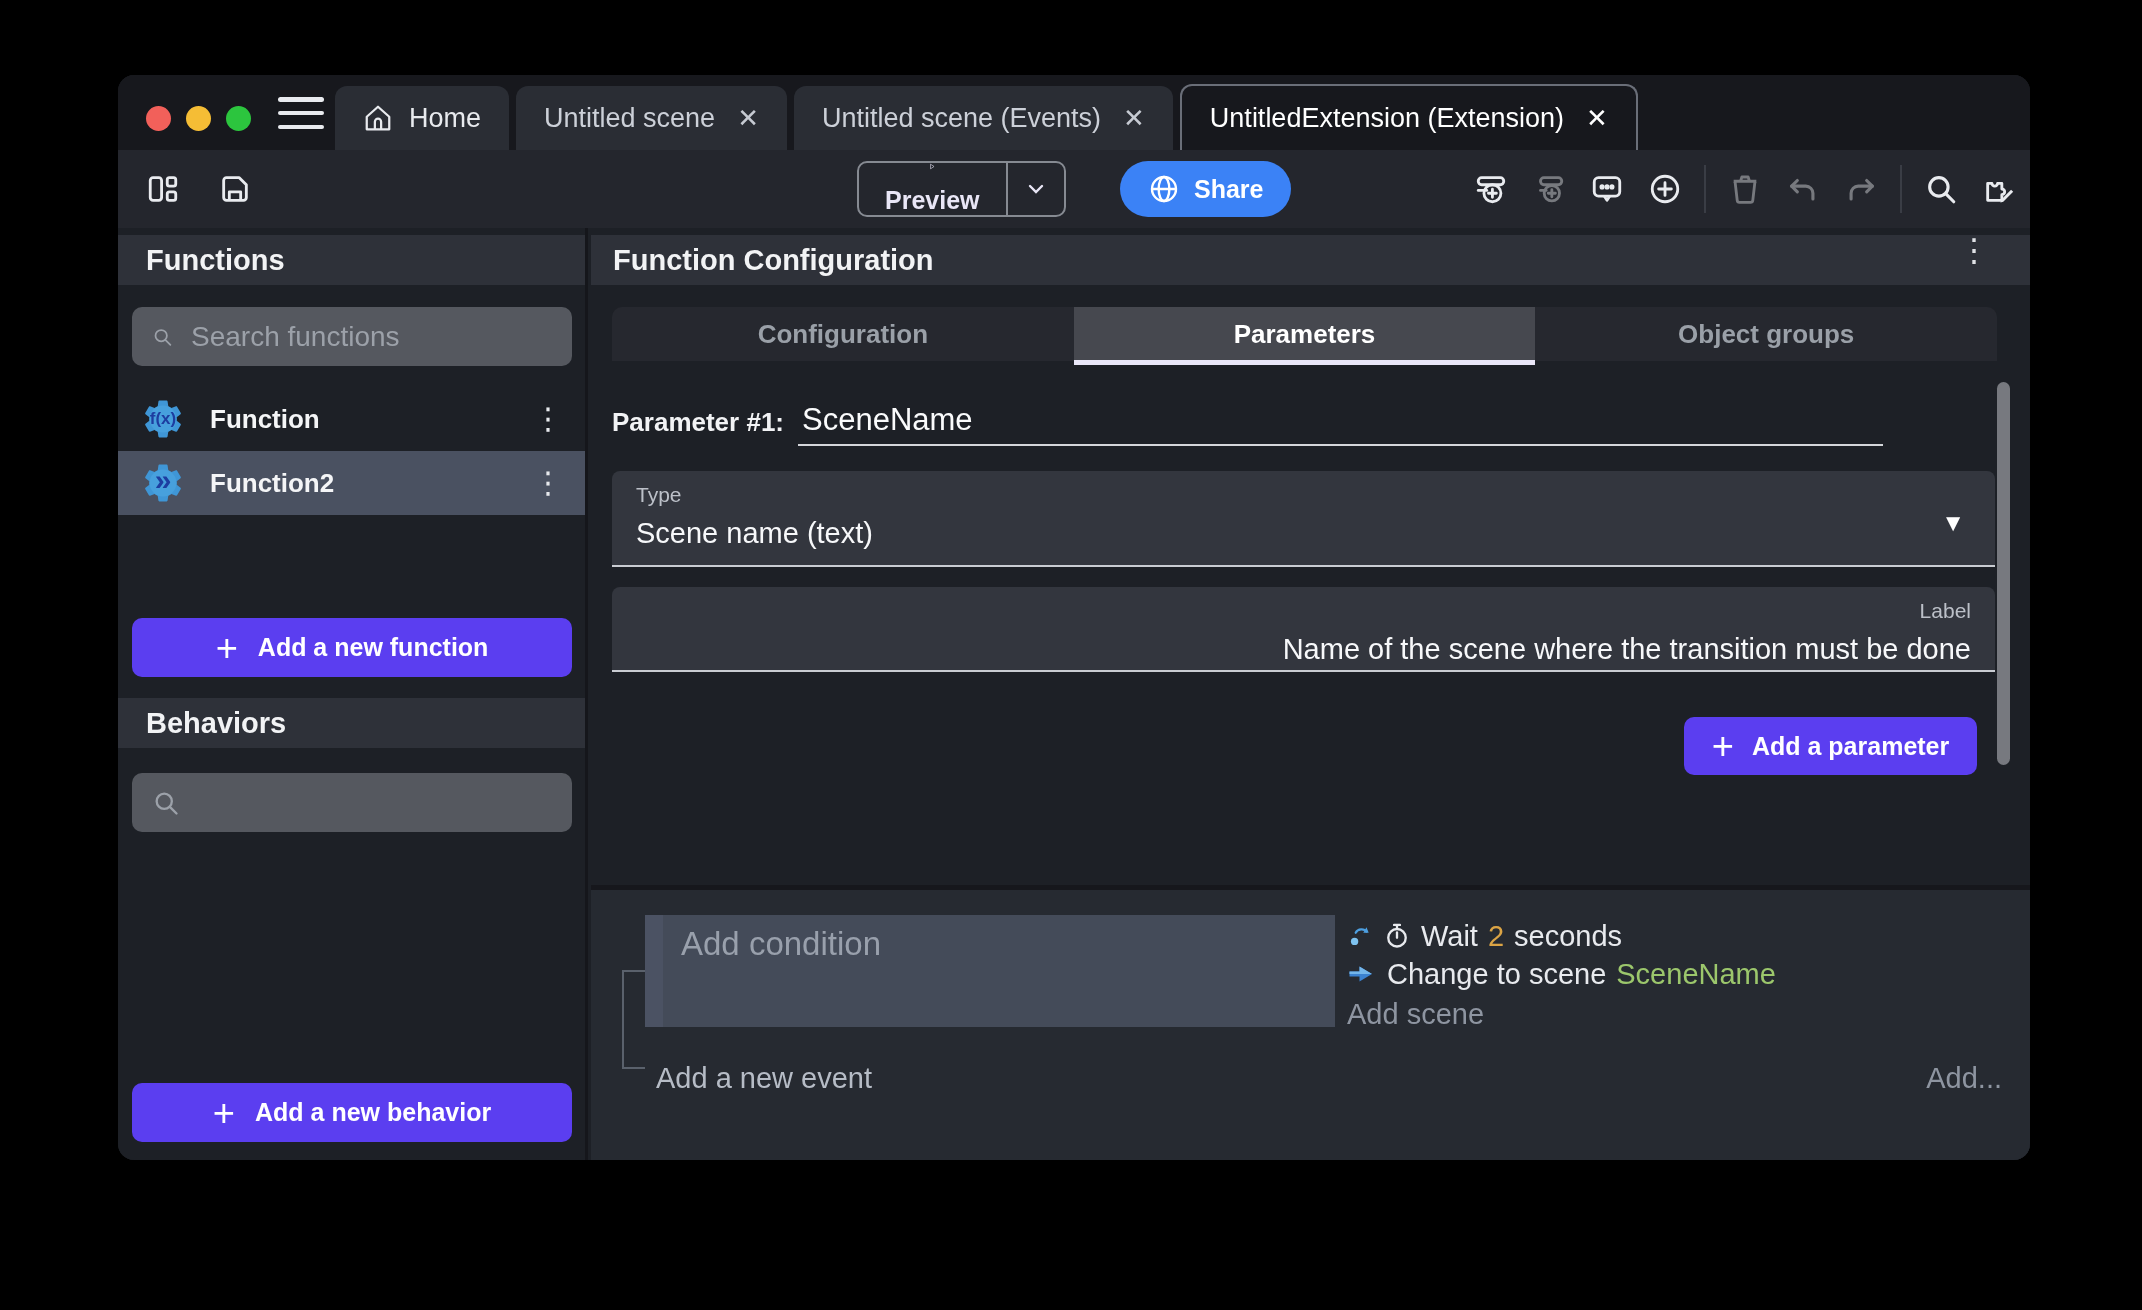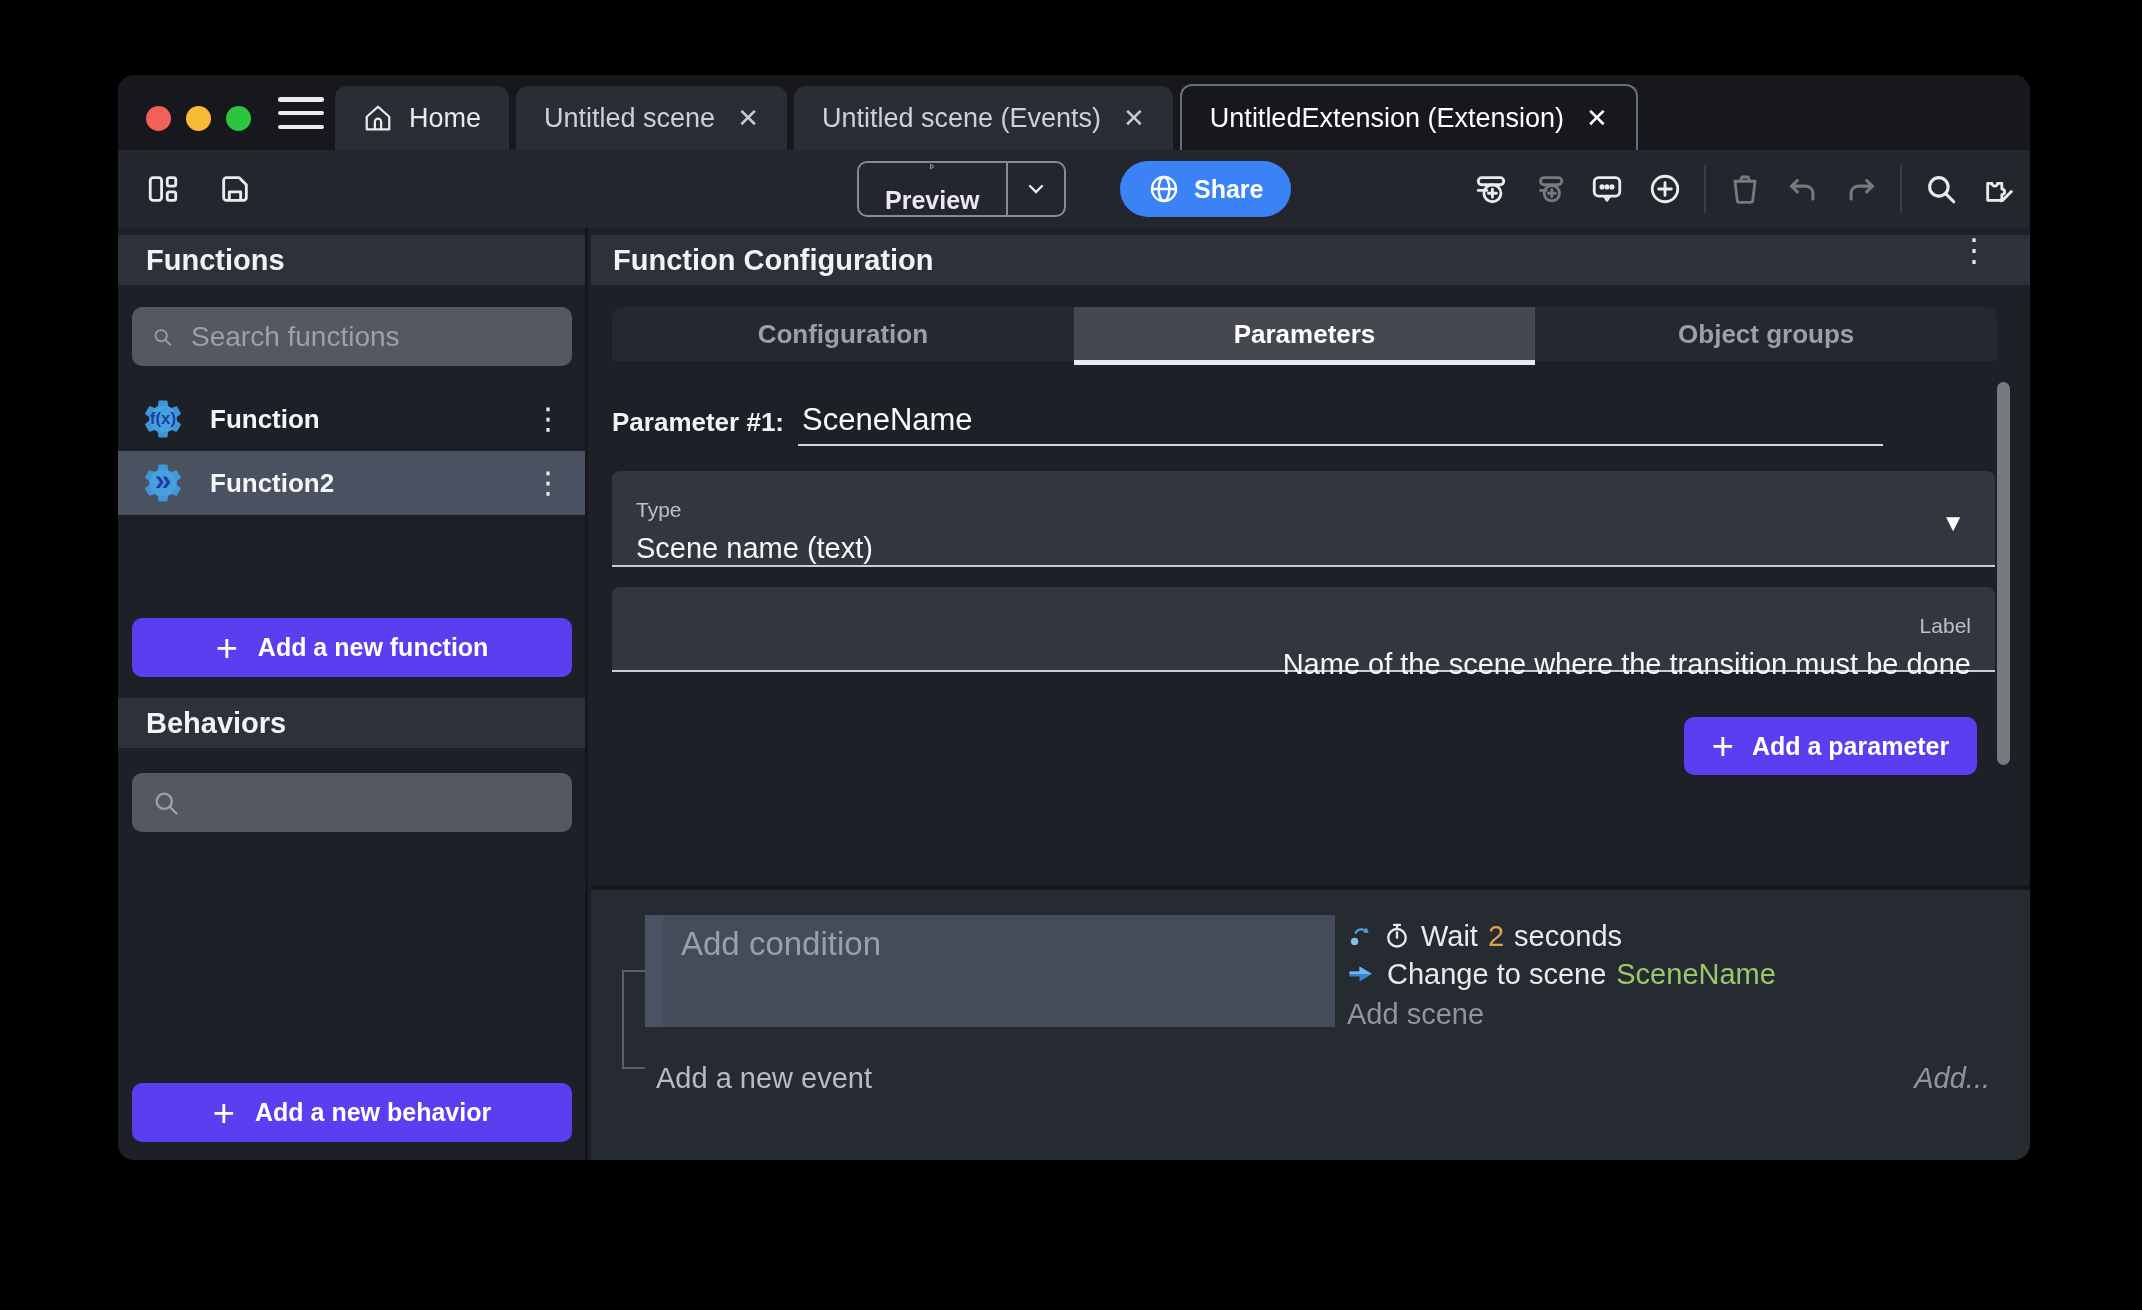--- a/index.html
+++ b/index.html
@@ -62,21 +62,21 @@
   .main { position:absolute; left:473px; top:153px; right:0; bottom:0; background:#1d2026; }
   .main-strip { position:absolute; left:0; top:7px; width:100%; height:50px; background:#2e3139; color:#f2f3f5; font-size:29px; font-weight:bold; display:flex; align-items:center; padding-left:22px; }
   .cfg-tabs { position:absolute; left:21px; top:79px; width:1385px; height:54px; background:#26282f; border-radius:10px 10px 0 0; display:flex; }
   .cfg-tab { flex:1; display:flex; align-items:center; justify-content:center; font-size:26px; font-weight:bold; color:#9aa0a8; cursor:pointer; position:relative; }
   .cfg-tab.active { background:#46484f; color:#ffffff; }
   .cfg-tab.active::after { content:""; position:absolute; left:0; bottom:-4px; width:100%; height:5px; background:#eae7f8; }
   .param-row { position:absolute; left:21px; top:166px; width:1385px; height:52px; display:flex; align-items:flex-end; }
   .param-prefix { color:#f2f3f5; font-size:26px; font-weight:bold; padding-bottom:8px; }
   .param-input { margin-left:14px; width:1085px; background:transparent; border:none; border-bottom:2px solid #d4d6da; outline:none; color:#fafbfc; font-size:31px; padding:0 4px 6px 4px; font-family:"Liberation Sans", sans-serif; }
   .param-dots { position:absolute; right:40px; top:6px; }
-  .field { position:absolute; left:21px; width:1383px; background:#33363e; border-radius:8px 8px 0 0; border-bottom:2px solid #c9ccd2; padding:27px 24px 14px 24px; }
+  .field { position:absolute; left:21px; width:1383px; background:#33363e; border-radius:8px 8px 0 0; border-bottom:2px solid #c9ccd2; padding:12px 24px 14px 24px; }
   .field-type { top:243px; height:96px; }
   .field-label { top:359px; height:85px;text-align:right; }
   .field .small { color:#bcc0c8; font-size:21px; }
   .field .value { color:#f7f8fa; font-size:29px; margin-top:10px; }
   .field .caret { position:absolute; right:30px; top:38px; color:#ffffff; font-size:24px; cursor:pointer; }
   .add-param-btn { position:absolute; left:1093px; top:489px; width:293px; height:58px; background:#5b3ef0; border-radius:10px; color:#fff; display:flex; align-items:center; justify-content:center; gap:18px; font-size:25px; font-weight:bold; cursor:pointer; }
   .add-param-btn .plus { font-size:38px; font-weight:normal; line-height:0; }
   .vscroll { position:absolute; left:1406px; top:154px; width:13px; height:383px; background:#77797f; border-radius:7px; cursor:pointer; }
   
   .events { position:absolute; left:0; top:657px; width:100%; bottom:0; background:#262a31; border-top:5px solid #16171c; }
@@ -84,21 +84,21 @@
   .event-strip { width:18px; background:#4b5263; }
   .condition-zone { width:672px; background:#444b59; padding:10px 0 0 18px; color:#99a0ac; font-size:33px; cursor:pointer; }
   .actions-zone { flex:1; padding:2px 0 0 12px; }
   .action-row { display:flex; align-items:center; gap:10px; height:38px; font-size:29px; color:#e8eaee; cursor:pointer; }
   .action-row .orange { color:#dba445; }
   .action-row .green { color:#9cc76c; }
   .action-add { color:#8e95a1; margin-top:2px; }
   .bracket { position:absolute; left:31px; top:80px; width:23px; height:99px; border-left:2px solid #5a616c; border-bottom:2px solid #5a616c; }
   .bracket::before { content:""; position:absolute; left:0; top:0; width:23px; height:2px; background:#5a616c; }
   .add-event { position:absolute; left:65px; top:172px; font-size:29px; color:#b6bcc6; cursor:pointer; }
-  .add-more { position:absolute; right:40px; top:172px; font-size:29px; color:#8e95a1; cursor:pointer;font-style:italic; }
+  .add-more { position:absolute; right:28px; top:172px; font-size:29px; color:#8e95a1; cursor:pointer; }
   .aicon { display:flex; align-items:center; justify-content:center; }
 </style>
 </head>
 <body>
 
 <div class="window">
 
   <div class="titlebar">
     <div class="traffic t-red"></div>
     <div class="traffic t-yellow"></div>

